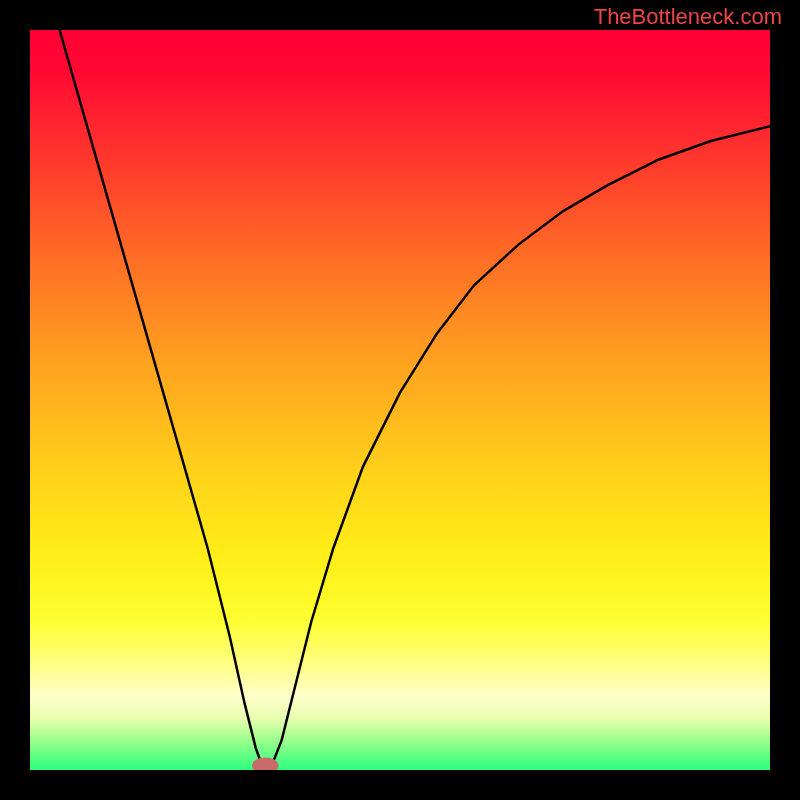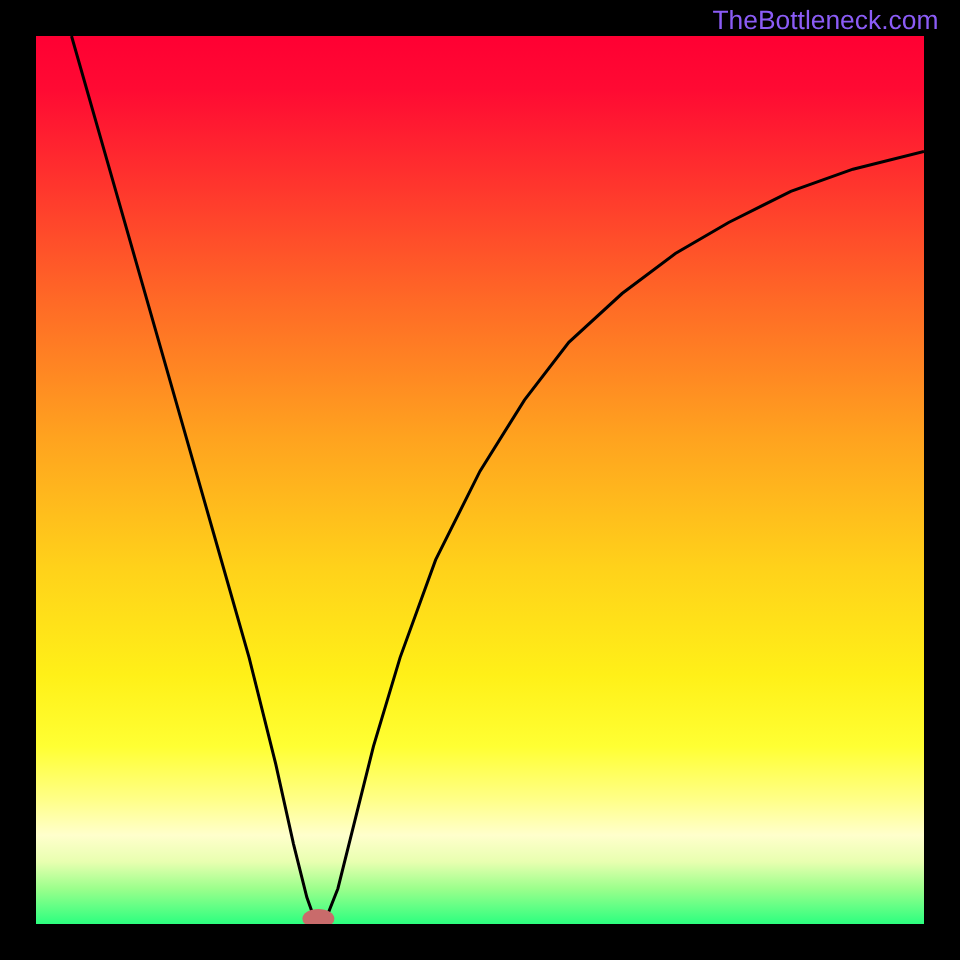--- a/index.html
+++ b/index.html
@@ -8,21 +8,21 @@
     width: 800px;
     height: 800px;
     background: #000;
     font-family: Arial, sans-serif;
     position: relative;
   }
   .watermark {
     position: absolute;
     top: 4px;
     right: 18px;
-    color: #8b5cf6;
+    color: #ef4444;
     font-size: 22px;
     font-family: Arial, sans-serif;
     z-index: 10;
   }
   .chart-frame {
     position: absolute;
     left: 30px;
     top: 30px;
     width: 740px;
     height: 740px;

